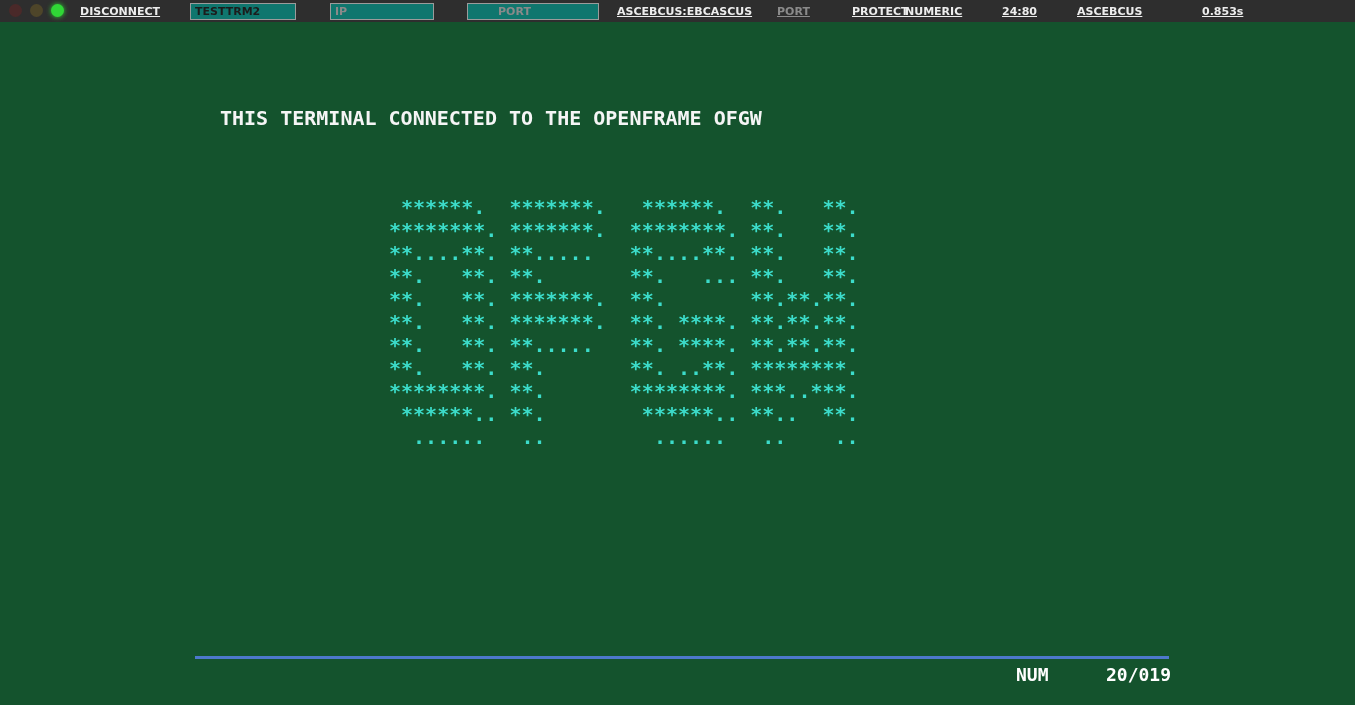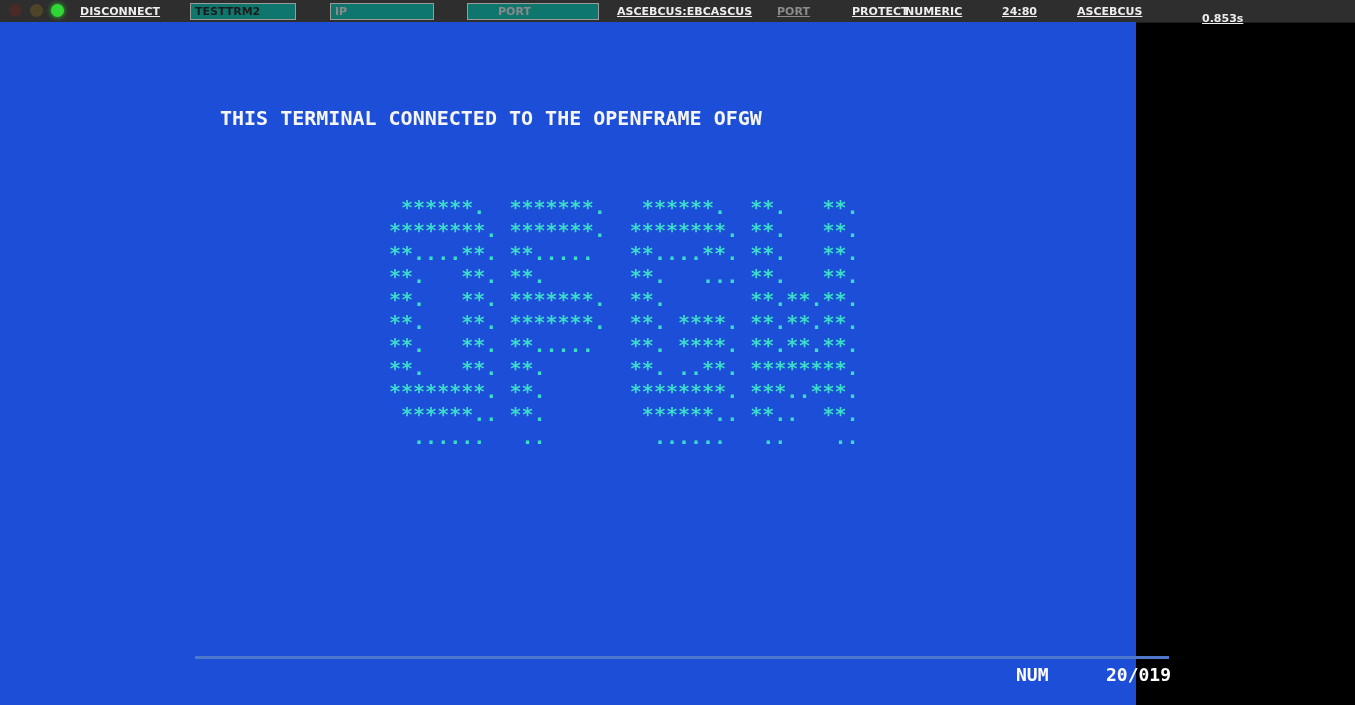--- a/index.html
+++ b/index.html
@@ -17,22 +17,22 @@
   .light{position:absolute;top:4px;width:13px;height:13px;border-radius:50%;}
   .light.red{left:9px;background:#4a2929;}
   .light.yellow{left:30px;background:#4e4529;}
   .light.green{left:51px;background:#30d636;box-shadow:0 0 5px #30d636;}
   .tb-input{position:absolute;top:3px;height:15px;background:#0f766e;
             border:1px solid #9b9b9b;font:bold 11px "DejaVu Sans",sans-serif;
             color:#1c1c1c;padding:0 0 0 4px;}
   .tb-input::placeholder{color:#8a8a8a;opacity:1;}
 
   
-  .screen{position:absolute;top:22px;left:0;width:1136px;height:683px;
-          background:#1d4ed8;}
+  .screen{position:absolute;top:22px;left:0;width:1355px;height:683px;
+          background:#14532d;}
   .line{position:absolute;margin:0;white-space:pre;
         font:bold 20px "DejaVu Sans Mono",monospace;line-height:23px;
         color:#f5f5f5;}
   .title{left:220px;top:85px;}
   .art{left:389px;top:174px;color:#3cdcca;}
   .cmd{left:220px;top:521px;}
   .cursor{color:#f5f5f5;}
 
   .separator{position:absolute;left:195px;top:634px;width:974px;height:3px;
              background:#4d78cb;}
@@ -54,21 +54,21 @@
   <input class="tb-input" style="left: 190px; width: 100px;" value="TESTTRM2">
   <input class="tb-input" style="left: 330px; width: 98px;" placeholder="IP">
   <input class="tb-input" style="left: 467px; width: 100px; padding-left: 30px;" placeholder="PORT">
 
   <span class="tb-item" style="left:617px;">ASCEBCUS:EBCASCUS</span>
   <span class="tb-item dim" style="left:777px;">PORT</span>
   <span class="tb-item" style="left:852px;">PROTECT</span>
   <span class="tb-item" style="left:905px;">NUMERIC</span>
   <span class="tb-item" style="left:1002px;">24:80</span>
   <span class="tb-item" style="left:1077px;">ASCEBCUS</span>
-  <span class="tb-item" style="left:1202px;margin-top:7px;">0.853s</span>
+  <span class="tb-item" style="left:1202px;">0.853s</span>
   <span class="tb-item" style="left:1362px;">v7r8574</span>
 </div>
 
 <div class="screen">
   <pre class="line title">THIS TERMINAL CONNECTED TO THE OPENFRAME OFGW</pre>
 
   <pre class="line art"> ******.  *******.   ******.  **.   **.
 ********. *******.  ********. **.   **.
 **....**. **.....   **....**. **.   **.
 **.   **. **.       **.   ... **.   **.

